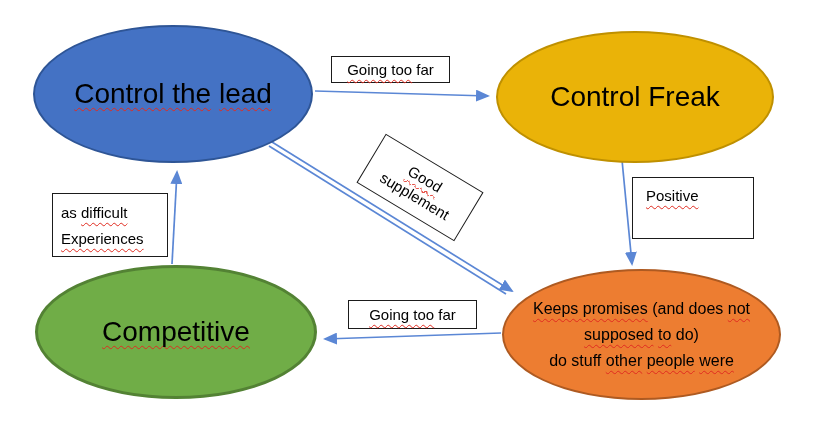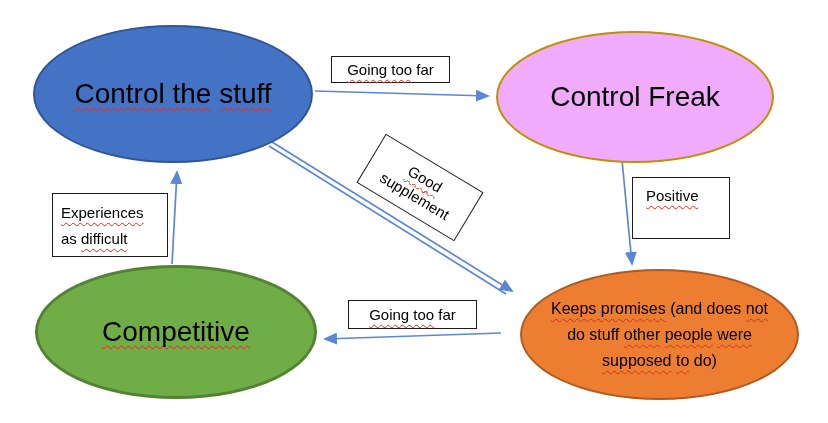--- a/index.html
+++ b/index.html
@@ -14,30 +14,30 @@
   .ellipse {
     position:absolute; border-radius:50%; box-sizing:border-box;
     display:flex; align-items:center; justify-content:center;
     text-align:center; z-index:1;
   }
   .ellipse .node-label { line-height:1.15; }
 
   .node-taking  { left:33px;  top:25px;  width:280px; height:138px; border:2.5px solid #2E5596; font-size:28px; }
   .node-control { left:496px; top:31px;  width:278px; height:132px; border:2.5px solid #BF9000; font-size:28px; }
   .node-comp    { left:35px;  top:265px; width:282px; height:134px; border:3px   solid #538234; font-size:28px; }
-  .node-keeps   { left:520px; top:269px; width:279px; height:131px; border:2.5px solid #AE5A21; font-size:16px; }
+  .node-keeps   { left:502px; top:269px; width:279px; height:131px; border:2.5px solid #AE5A21; font-size:16px; }
   .node-keeps .node-label { width:262px; line-height:26px; }
 
   .label-box {
     position:absolute; background:#ffffff; border:1.5px solid #1b1b1b;
     box-sizing:border-box; z-index:2; font-size:15px; color:#000;
   }
   .label-center { display:flex; align-items:center; justify-content:center; text-align:left; }
   .box-gtf-top    { left:331px; top:56px;  width:119px; height:27px; }
-  .box-pos-opp    { left:632px; top:177px; width:98px;  height:62px; padding:5px 0 0 13px; line-height:26px; }
+  .box-pos-opp    { left:632px; top:177px; width:122px;  height:62px; padding:5px 0 0 13px; line-height:26px; }
   .box-exp        { left:52px;  top:193px; width:116px; height:64px; padding:6px 0 0 8px;  line-height:26px; }
   .box-gtf-bottom { left:348px; top:300px; width:129px; height:29px; }
   .box-good-supp  {
     left:363px; top:159px; width:114px; height:57px;
     transform:rotate(31deg); transform-origin:center center;
     display:flex; flex-direction:column; align-items:center; justify-content:center;
     text-align:center; line-height:20px;
   }
 
   .sp {
@@ -72,54 +72,54 @@
     <g>
       <line class="connector-line" x1="172" y1="264" x2="177" y2="172" marker-end="url(#arr)"></line>
     </g>
     <g>
       <line class="connector-line" x1="272" y1="142" x2="512" y2="291" marker-end="url(#arr)"></line>
       <line class="connector-line" x1="269" y1="146" x2="506" y2="294"></line>
     </g>
   </svg>
 
   <div class="ellipse node-taking" style="background: rgb(68, 114, 196);">
-    <div class="node-label"><span class="sp">Control the</span><span> </span><span class="sp">stuff</span></div>
+    <div class="node-label"><span class="sp">Control the</span><span> </span><span class="sp">lead</span></div>
   </div>
 
-  <div class="ellipse node-control" style="background: #f0abfc; align-items: center;">
+  <div class="ellipse node-control" style="background: #eab308; align-items: center;">
     <div class="node-label"><span>Control Freak</span></div>
   </div>
 
   <div class="ellipse node-comp" style="background: rgb(112, 173, 71); text-align: center;">
     <div class="node-label"><span class="sp">Competitive</span></div>
   </div>
 
   <div class="ellipse node-keeps" style="background: rgb(237, 125, 49);">
     <div class="node-label">
       <div><span class="sp">Keeps promises</span><span> (and does </span><span class="sp">not</span></div>
+      <div><span class="sp">supposed</span><span> </span><span class="sp">to</span><span> do)</span></div>
       <div><span>do stuff </span><span class="sp">other</span><span> </span><span class="sp">people</span><span> </span><span class="sp">were</span></div>
-      <div><span class="sp">supposed</span><span> </span><span class="sp">to</span><span> do)</span></div>
     </div>
   </div>
 
   <div class="label-box label-center box-gtf-top">
     <span><span class="sp">Going too</span><span> far</span></span>
   </div>
 
   <div class="label-box box-good-supp">
     <div><span class="sp">Good</span></div>
     <div><span>supplement</span></div>
   </div>
 
   <div class="label-box box-pos-opp">
     <div><span class="sp">Positive</span></div>
   </div>
 
   <div class="label-box box-exp">
+    <div><span>as </span><span class="sp">difficult</span></div>
     <div><span class="sp">Experiences</span></div>
-    <div><span>as </span><span class="sp">difficult</span></div>
   </div>
 
   <div class="label-box label-center box-gtf-bottom">
     <span><span class="sp">Going too</span><span> far</span></span>
   </div>
 
 </div>
 
 </body></html>

